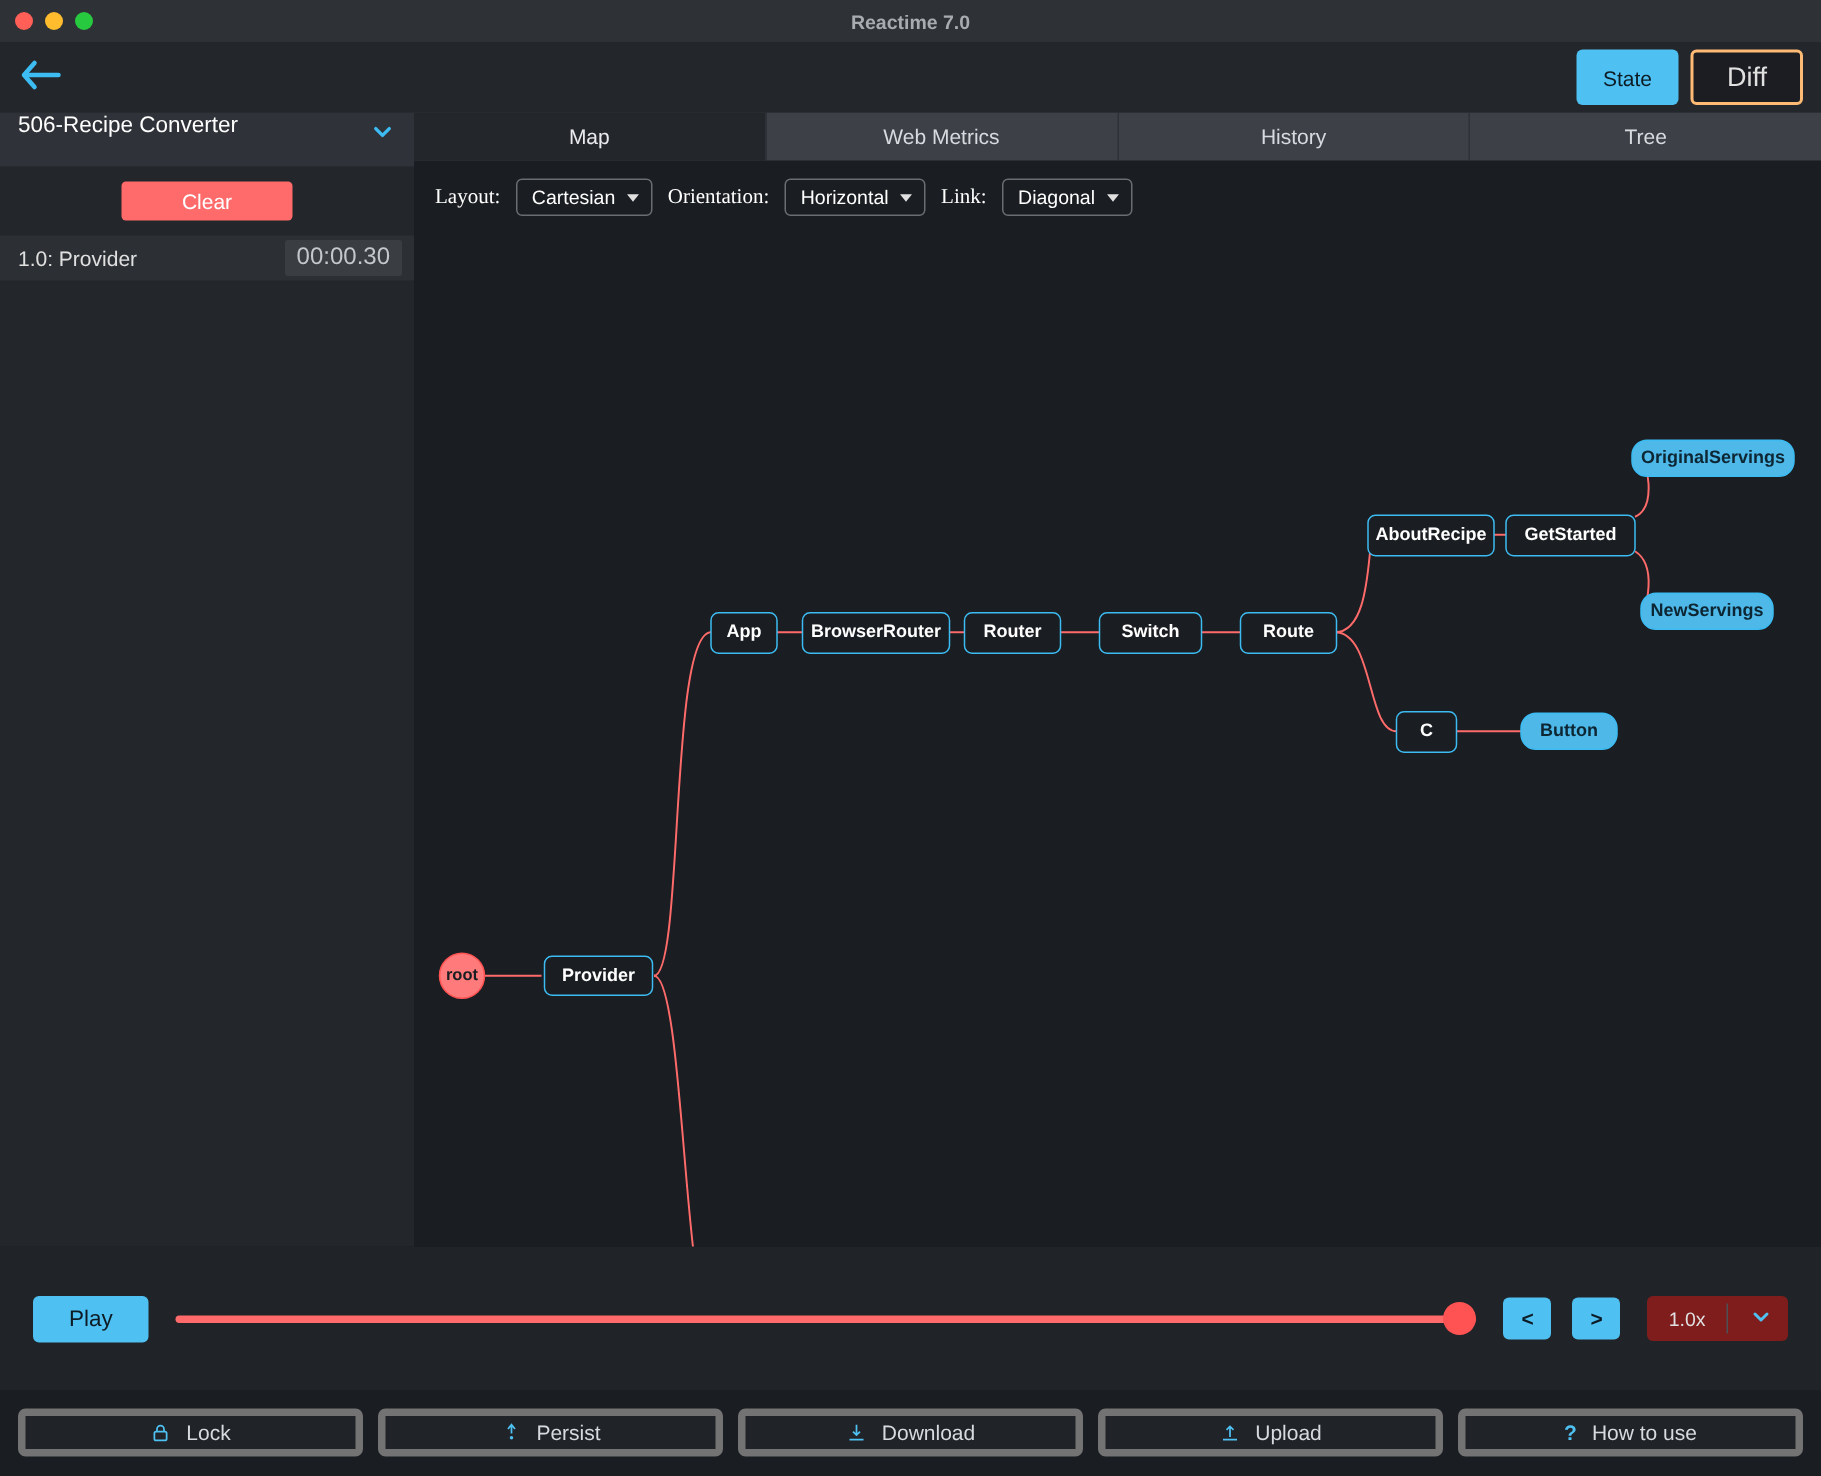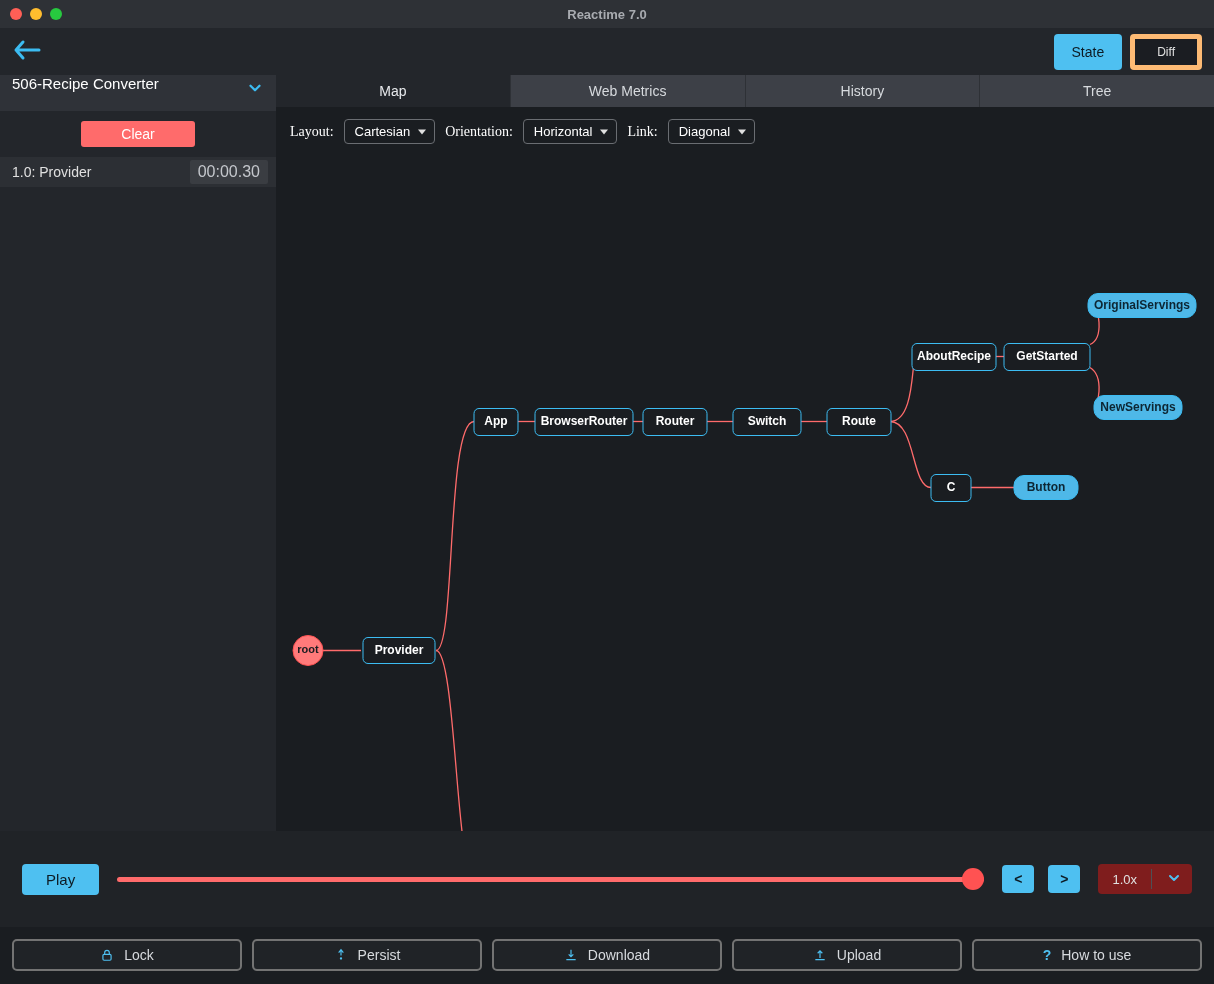--- a/index.html
+++ b/index.html
@@ -54,24 +54,24 @@
     color: #0d1b24;
     border: none;
     border-radius: 4px;
     padding: 6px 18px;
     font-size: 14px;
     cursor: pointer;
   }
   .btn-diff {
     background: #1b1d22;
     color: #e0e0e0;
-    border: 5px solid #fdba74;
+    border: 2px solid #fdba74;
     border-radius: 4px;
     padding: 6px 22px;
-    font-size: 12px;
+    font-size: 18px;
     cursor: pointer;
   }
 
   
   .content { display: flex; height: 756px; }
 
   
   .sidebar {
     width: 276px;
     background: #23262b;
@@ -274,21 +274,21 @@
     height: 56px;
     background: #1a1d21;
     display: flex;
     align-items: center;
     gap: 10px;
     padding: 0 12px;
   }
   .bb-btn {
     flex: 1;
     background: #202327;
-    border: 2px solid #737373;
+    border: 5px solid #737373;
     border-radius: 5px;
     color: #d7dade;
     height: 32px;
     display: flex;
     align-items: center;
     justify-content: center;
     gap: 10px;
     font-size: 14px;
     cursor: pointer;
   }

